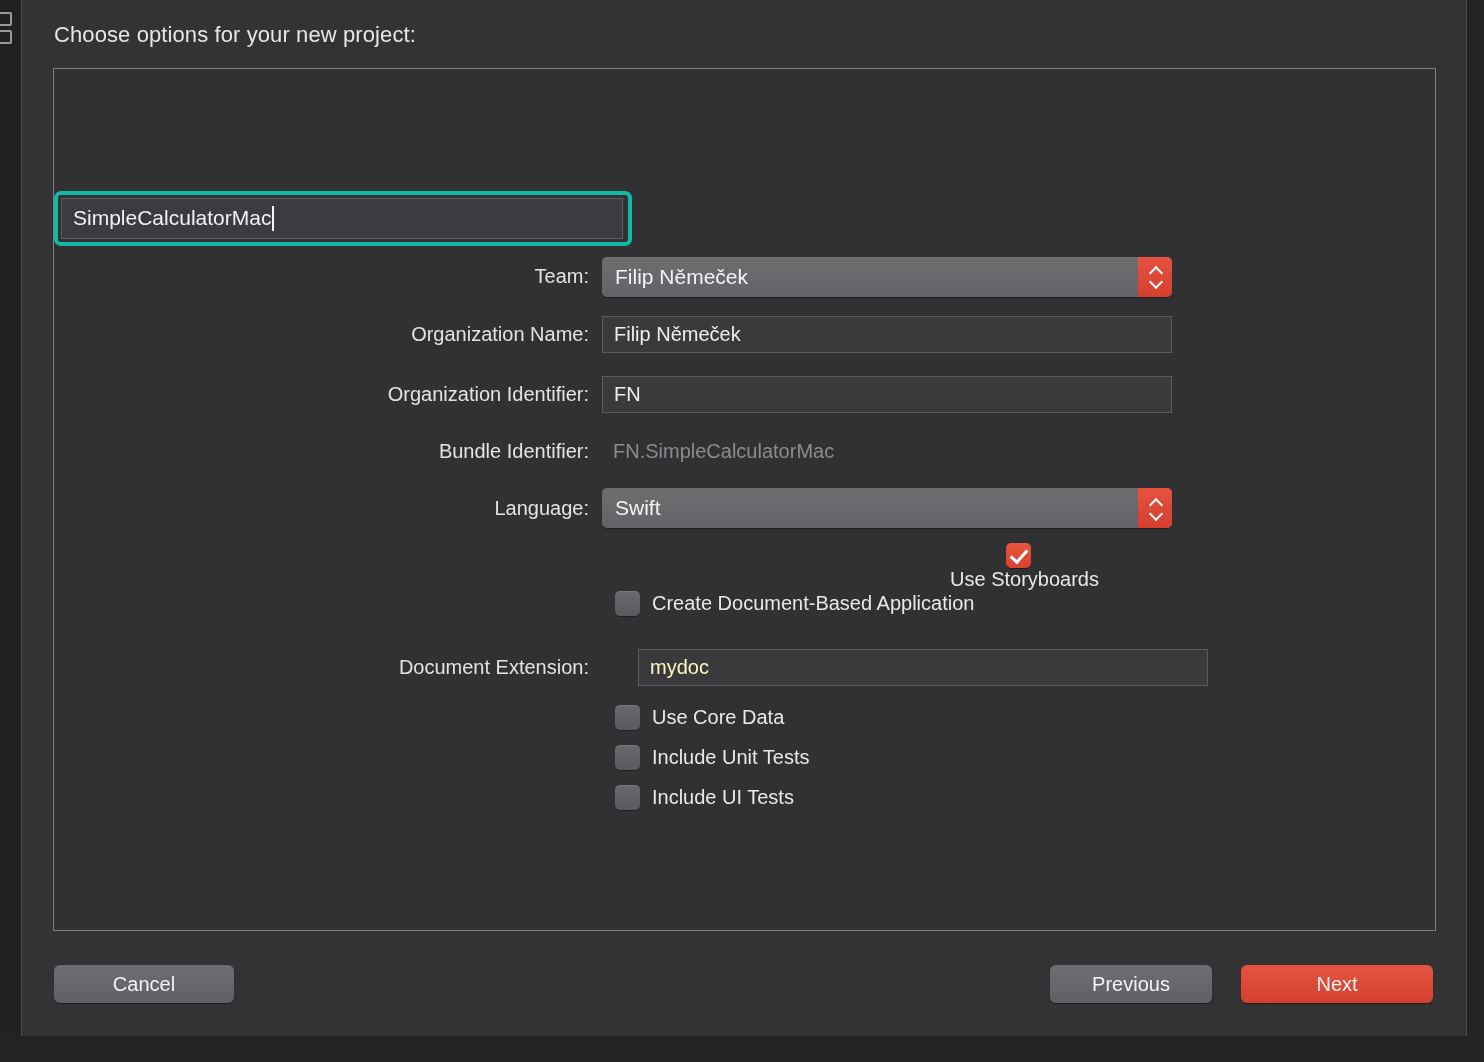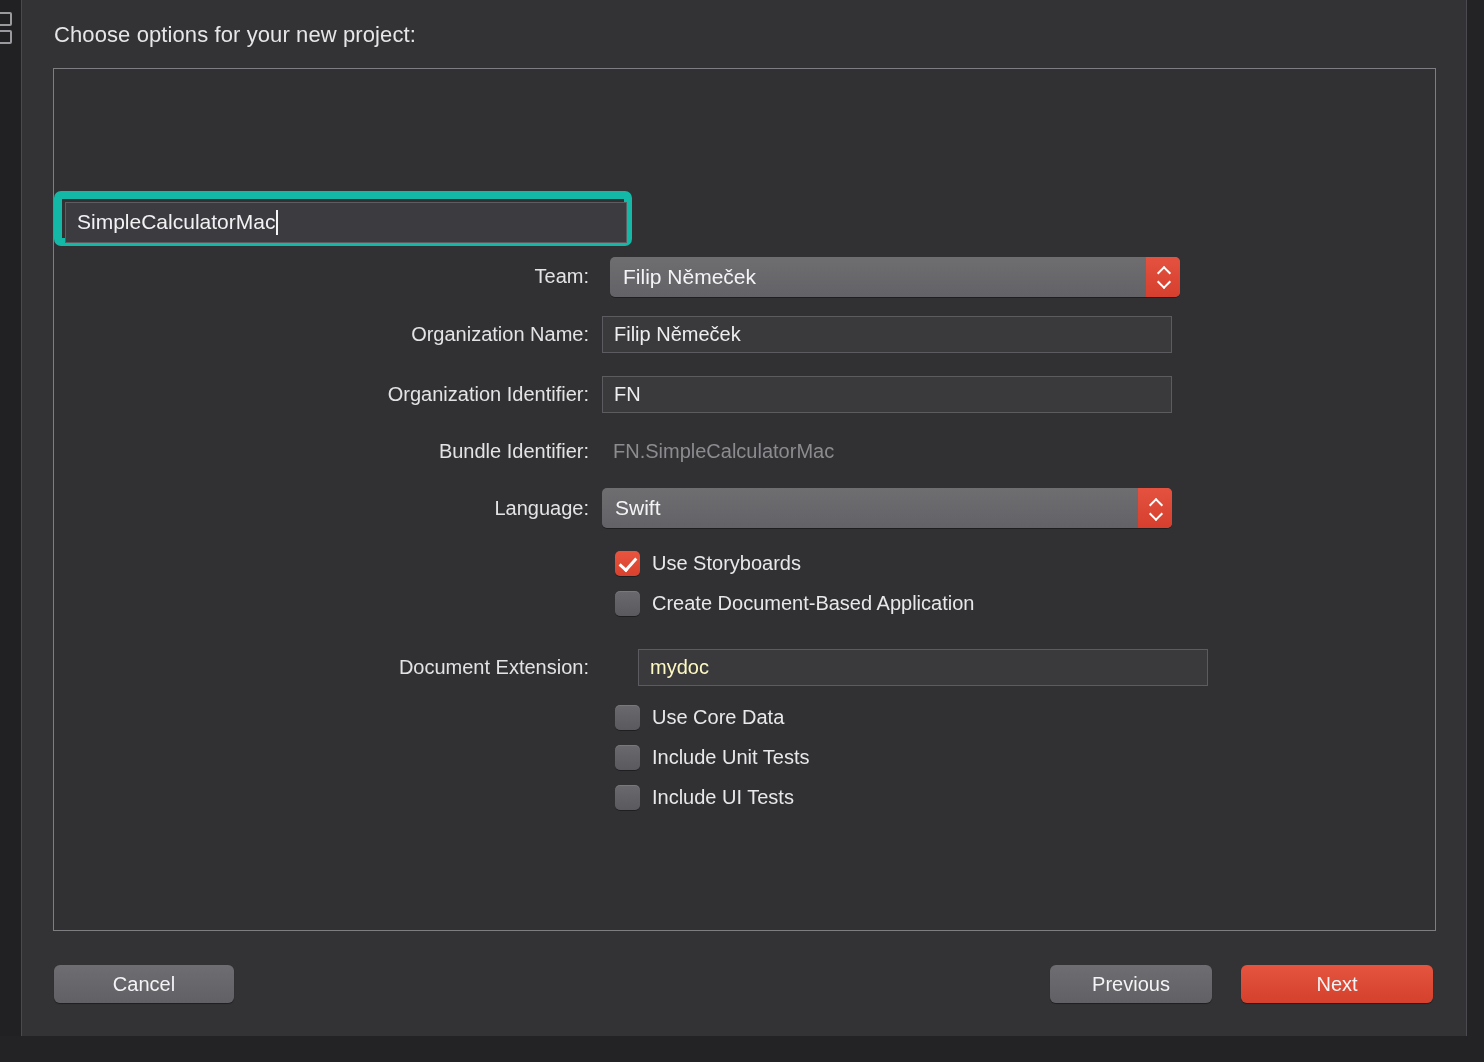--- a/index.html
+++ b/index.html
@@ -99,21 +99,21 @@
     font-size: 20px;
     color: #eeeef0;
     white-space: nowrap;
   }
   .textfield.placeholder { color: #fef9c3; }
 
   
   .focusring {
     position: relative;
     width: 578px; height: 55px;
-    border: 8px solid #14b8a6;
+    border: 4px solid #14b8a6;
     border-radius: 7px;
     display: flex; align-items: center;
     padding: 0;
   }
   .focusring .inner {
     position: absolute;
     left: 3px; top: 3px;
     width: 562px; height: 41px;
     background: #3c3c40;
     border: 1px solid #5d5d61;
@@ -267,21 +267,21 @@
           <div class="field-wrap">
             <div class="focusring">
               <div class="inner">
                   <span>SimpleCalculatorMac</span>
                   <span class="caret"></span>
                 </div>
             </div>
           </div>
         </div>
 
-        <div class="row" style="height:55px;gap:8px;">
+        <div class="row" style="height:55px;">
           <div class="label">Team:</div>
           <div class="popup">
             <div class="face"></div>
             <div class="value">Filip Němeček</div>
             <div class="stepper">
               <div class="chev up"></div>
               <div class="chev down"></div>
             </div>
           </div>
         </div>
@@ -306,21 +306,21 @@
           <div class="popup">
             <div class="face"></div>
             <div class="value">Swift</div>
             <div class="stepper">
               <div class="chev up"></div>
               <div class="chev down"></div>
             </div>
           </div>
         </div>
 
-        <div class="checkrow" style="margin-top:6px;">
+        <div class="checkrow" style="margin-top:6px;flex-direction:column;">
           <div class="pad"></div>
           <div class="cbox on"></div>
           <div class="clabel">Use Storyboards</div>
         </div>
         <div class="checkrow">
           <div class="pad"></div>
           <div class="cbox off"></div>
           <div class="clabel">Create Document-Based Application</div>
         </div>
 

